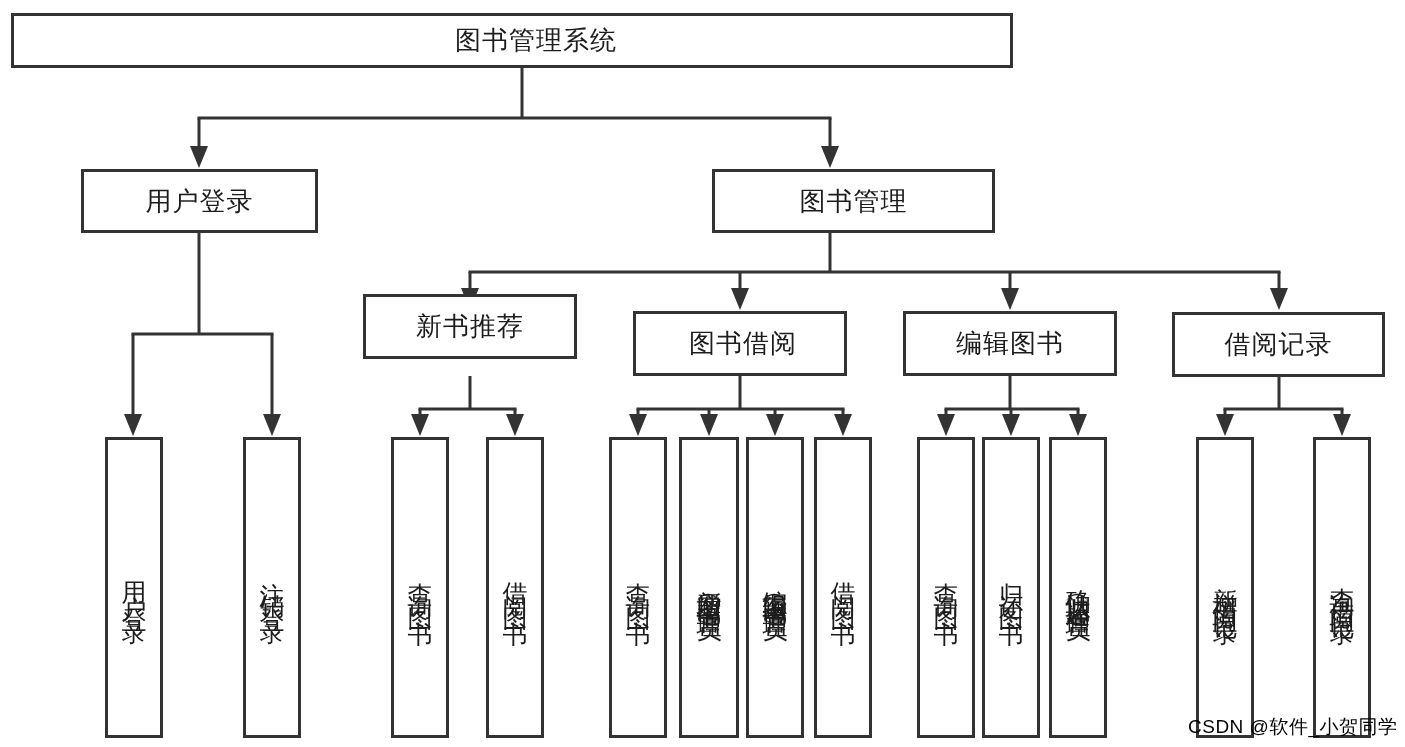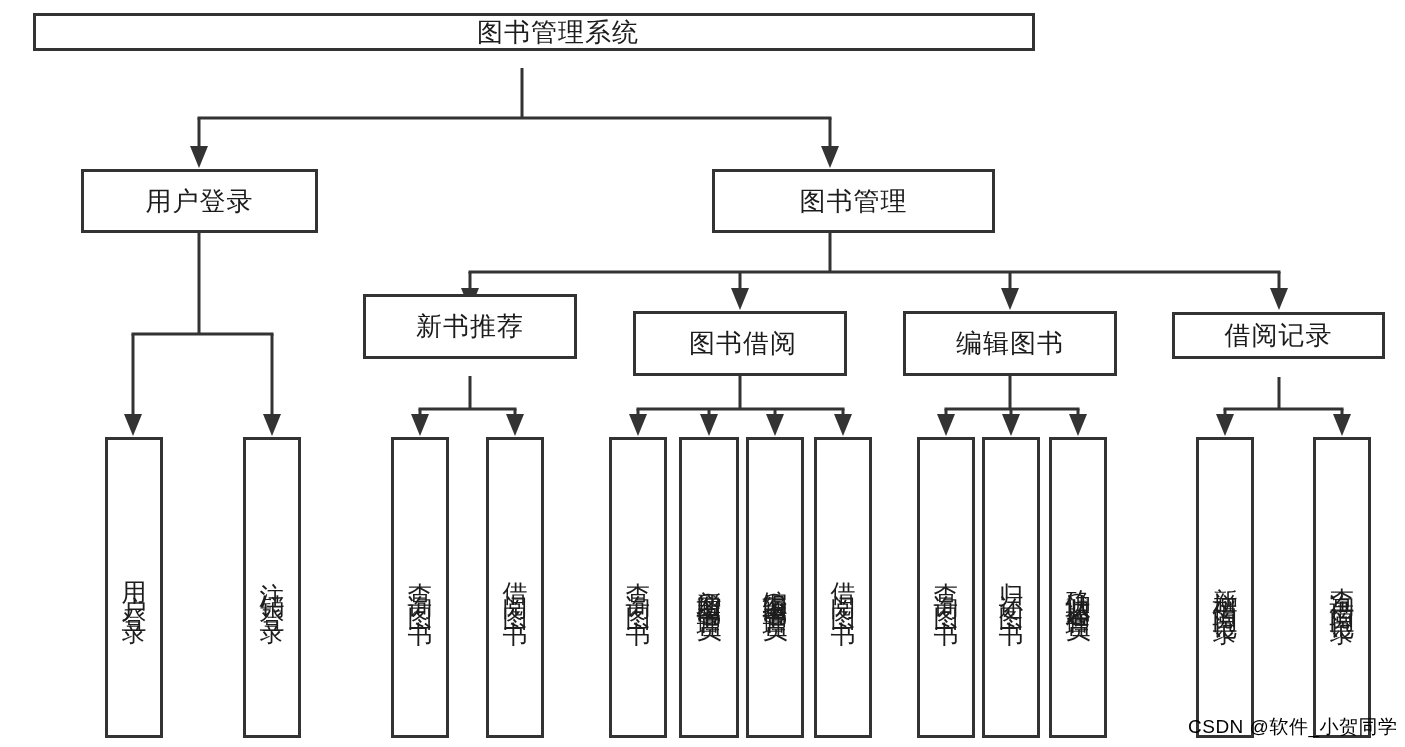--- a/index.html
+++ b/index.html
@@ -126,41 +126,41 @@
       <polygon points="775,436 766,414 784,414"></polygon>
       <polygon points="843,436 834,414 852,414"></polygon>
       <polygon points="946,436 937,414 955,414"></polygon>
       <polygon points="1011,436 1002,414 1020,414"></polygon>
       <polygon points="1078,436 1069,414 1087,414"></polygon>
       <polygon points="1225,436 1216,414 1234,414"></polygon>
       <polygon points="1342,436 1333,414 1351,414"></polygon>
     </g>
   </svg>
 
-  <div class="node hbox" style="left:33px; top:13px; width:1002px; height:38px;padding-left:48px;">
+  <div class="node hbox" style="left:11px; top:13px; width:1002px; height:55px;padding-left:48px;">
     <span>图书管理系统</span>
   </div>
 
   <div class="node hbox" style="left:81px; top:169px; width:237px; height:64px;">
     <span>用户登录</span>
   </div>
   <div class="node hbox" style="left:712px; top:169px; width:283px; height:64px;">
     <span>图书管理</span>
   </div>
 
   <div class="node hbox" style="left:363px; top:294px; width:214px; height:65px;">
     <span>新书推荐</span>
   </div>
   <div class="node hbox" style="left:633px; top:311px; width:214px; height:65px;padding-left:6px;">
     <span>图书借阅</span>
   </div>
   <div class="node hbox" style="left:903px; top:311px; width:214px; height:65px;">
     <span>编辑图书</span>
   </div>
-  <div class="node hbox" style="left:1172px; top:312px; width:213px; height:47px;">
+  <div class="node hbox" style="left:1172px; top:312px; width:213px; height:65px;">
     <span>借阅记录</span>
   </div>
 
   <div class="node vbox" style="left:105px;">
     <span class="vtext sp-wide">用户登录</span>
   </div>
   <div class="node vbox" style="left:243px;">
     <span class="vtext sp-wide">注销登录</span>
   </div>
 

